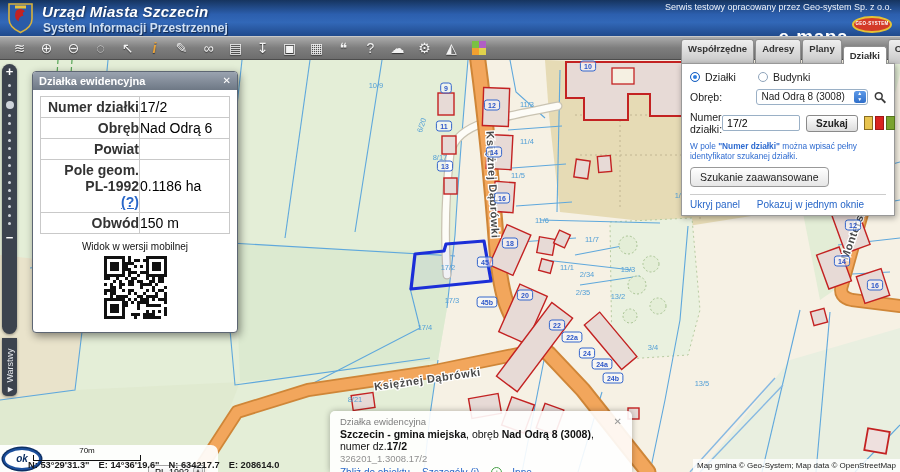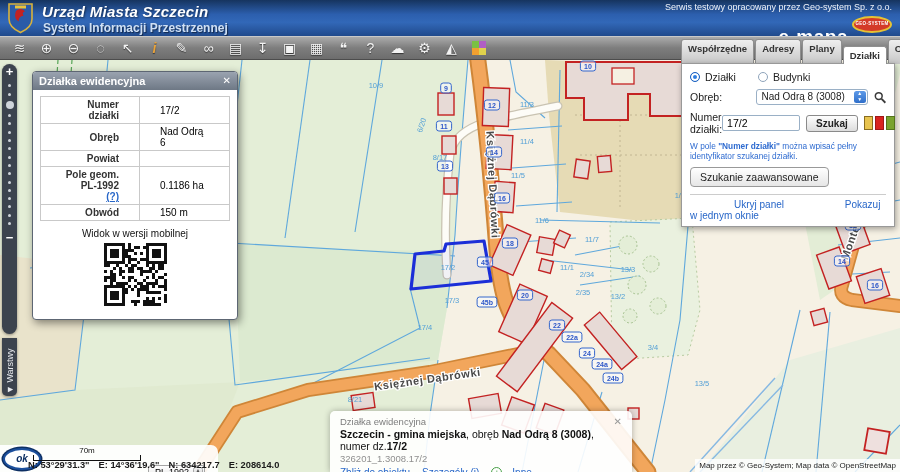--- a/index.html
+++ b/index.html
@@ -41,21 +41,21 @@
   .zdot.cur { width:8px; height:8px; margin:3px auto; }
   .layers-tab { position:absolute; left:2px; top:338px; width:15px; height:58px; background:#3c434e; border-radius:0 0 5px 5px; box-shadow:0 1px 3px rgba(0,0,0,.4); cursor:pointer; }
   .layers-tab span { position:absolute; left:-19px; top:24px; width:54px; transform:rotate(-90deg); color:#e8eaee; font-size:9px; white-space:nowrap; }
 
   
   .ppop { position:absolute; left:32px; top:71px; width:206px; background:#fff; border:1px solid #5d6673; border-radius:4px; box-shadow:2px 3px 8px rgba(0,0,0,.45); overflow:hidden; }
   .pp-title { height:18px; background:linear-gradient(180deg,#9aa3b0,#6e7885); color:#fff; font-size:11px; font-weight:700; line-height:18px; padding:0 6px; }
   .pp-close { float:right; color:#fff; font-size:10px; cursor:pointer; }
   .pp-body { padding:6px 7px 7px; }
   .ppop table { width:100%; border-collapse:collapse; border:1px solid #c2c2c2; }
-  .ppop td { border:1px solid #c9c9c9; font-size:10px; padding:2px 20px; vertical-align:middle; }
+  .ppop td { border:1px solid #c9c9c9; font-size:14px; padding:2px 0; vertical-align:middle; }
   .ppop td.lbl { width:99px; text-align:right; color:#333; font-weight:700; }
   .ppop td.val { color:#000; }
   .qlink { color:#2766c8; text-decoration:underline; cursor:pointer; }
   .mobile-link { text-align:center; font-size:10px; color:#111; margin:7px 0 4px; cursor:pointer; }
   .qr-wrap { text-align:center; padding-bottom:2px; }
 
   
   .spanel { position:absolute; right:5px; top:46px; width:214px; }
   .tabs { display:flex; align-items:flex-end; height:18px; }
   .tab { background:linear-gradient(180deg,#efefef,#c6c6c6); border:1px solid #8f8f8f; border-bottom:none; border-radius:3px 3px 0 0; font-size:9.5px; font-weight:700; color:#333; padding:3px 6px 10px; margin-right:1px; cursor:pointer; white-space:nowrap; }
@@ -73,21 +73,21 @@
   .numer-input { width:78px; height:16px; border:1px solid #9ab0c6; border-radius:2px; font-size:10.5px; padding:0 4px; font-family:inherit; }
   .szukaj { margin-left:6px; height:17px; background:linear-gradient(#fefefe,#dcdcdc); border:1px solid #8a8a8a; border-radius:3px; font-size:10px; font-weight:700; color:#222; padding:0 9px; cursor:pointer; font-family:inherit; }
   .swatches { display:flex; margin-left:6px; }
   .swatches i { width:9px; height:14px; margin-right:2px; }
   .swatches i:nth-child(1){background:#e8c44f;border:1px solid #8a6d1f}
   .swatches i:nth-child(2){background:#d8241f;border:1px solid #a01818}
   .swatches i:nth-child(3){background:#7aa32e;border:1px solid #55741c}
   .hint { font-size:8.3px; color:#2e6bd0; margin:2px 0 6px; }
   .adv { display:block; background:linear-gradient(#fff,#e6e6e6); border:1px solid #999; border-radius:4px; font-size:10.5px; color:#222; padding:3px 9px; cursor:pointer; font-family:inherit; margin-bottom:7px; }
   .spanel-foot { border-top:1px solid #ccc; padding-top:4px; font-size:10px; }
-  .spanel-foot a { color:#2766c8; margin-right:14px; cursor:pointer;margin-left:44px; }
+  .spanel-foot a { color:#2766c8; margin-right:14px; cursor:pointer; }
 
   
   .rpop { position:absolute; left:330px; top:411px; width:302px; height:61px; background:rgba(255,255,255,.9); border-radius:5px 5px 0 0; box-shadow:0 0 6px rgba(0,0,0,.3); padding:5px 10px; }
   .rp-title { font-size:9.5px; color:#7d7d7d; }
   .rp-close { float:right; color:#9a9a9a; font-size:10px; cursor:pointer; }
   .rp-main { font-size:10.5px; color:#111; margin-top:1px; }
   .rp-id { font-size:9.5px; color:#8f8f8f; margin-top:1px; }
   .rp-links { font-size:10px; margin-top:3px; display:flex; align-items:center; }
   .rp-links a { color:#2766c8; margin-right:12px; cursor:pointer; }
   .plus-icon { width:11px; height:11px; border:1.3px solid #46a046; border-radius:50%; color:#46a046; font-size:9px; line-height:10px; text-align:center; margin-right:10px; cursor:pointer; }
@@ -686,16 +686,16 @@
       <span>PL-1992</span>
       <i class="stepper">
           <b>▲</b>
           <b>▼</b>
         </i>
     </div>
     <div class="coords"><span>N: 53°29'31.3"</span><span>E: 14°36'19.6"</span><span>N: 634217.7</span><span>E: 208614.0</span></div>
   </div>
 
   <div class="attr">
-    <div>Map przez © Geo-System; Map data © OpenStreetMap</div>
+    <div>Map gmina © Geo-System; Map data © OpenStreetMap</div>
   </div>
 
 </div>
 
 </body></html>

